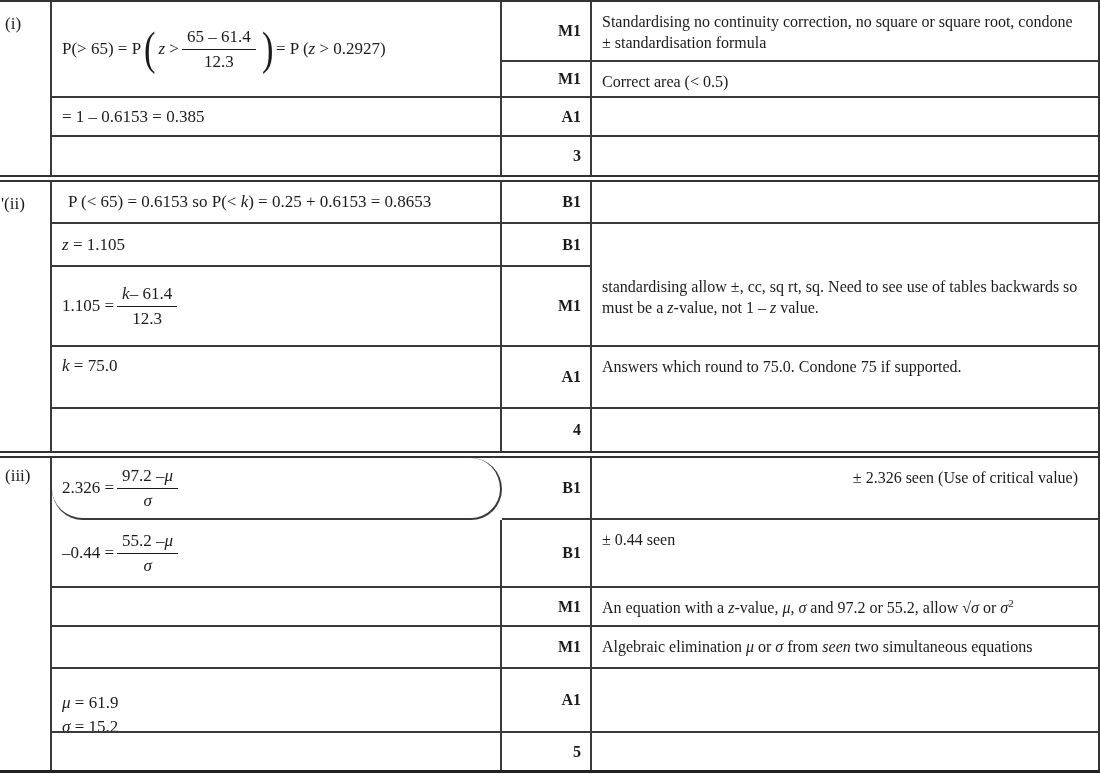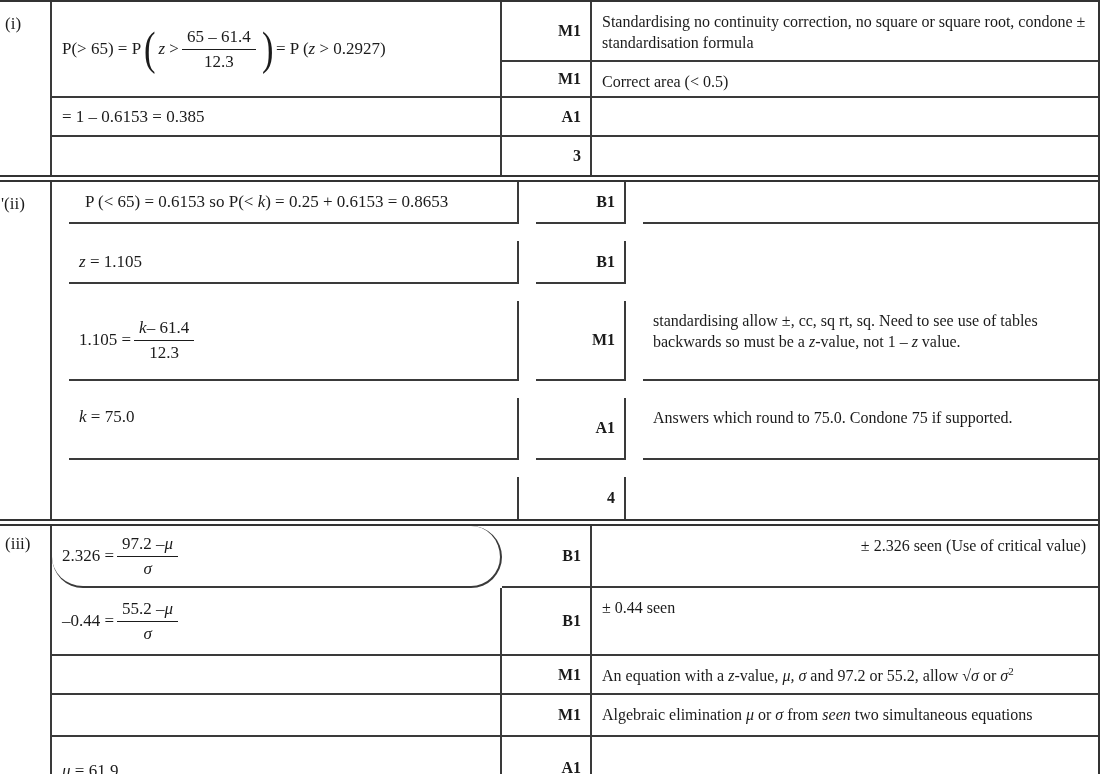--- a/index.html
+++ b/index.html
@@ -1,31 +1,31 @@
 <!DOCTYPE html>
 <html><head>
 <meta charset="utf-8">
 <style>
   html,body{margin:0;padding:0;background:#fff;}
   body{font-family:"Liberation Serif", serif;color:#1b1b1b;-webkit-font-smoothing:antialiased;}
   .page{width:1100px;height:774px;background:#fff;overflow:hidden;}
   .table{width:1100px;box-sizing:border-box;border-top:2px solid #333;border-right:2px solid #333;border-bottom:3px solid #222;}
   .sec{display:grid;grid-template-columns:52px 450px 90px 1fr;}
   .sec1{grid-template-rows:60px 36px 39px 38px;}
-  .sec2{grid-template-rows:42px 43px 80px 62px 42px;gap:17px;}
+  .sec2{grid-template-rows:42px 43px 80px 62px 42px;}
   .sec3{grid-template-rows:62px 68px 39px 42px 64px 37px;}
   .sep{height:3px;border-top:2px solid #333;border-bottom:2px solid #333;background:#fff;}
   .cell{box-sizing:border-box;overflow:hidden;}
   .br{border-right:2px solid #3a3a3a;}
   .bb{border-bottom:2px solid #3a3a3a;}
   .label{font-size:17px;padding:12px 0 0 5px;}
   .work{font-size:17px;padding:9px 8px 0 10px;}
   .work.vc{display:flex;align-items:center;padding-top:0;}
   .mark{font-size:16px;font-weight:bold;display:flex;align-items:center;justify-content:flex-end;padding-right:9px;}
-  .comment{font-size:16px;padding:9px 12px 0 10px;line-height:1.32;}
+  .comment{font-size:16px;padding:9px 20px 0 10px;line-height:1.32;}
   .it{font-style:italic;}
   .formula{display:flex;align-items:center;}
   .frac{display:inline-flex;flex-direction:column;align-items:center;line-height:1.25;margin:0 3px;}
   .num{border-bottom:1.6px solid #1b1b1b;padding:0 5px 1px 5px;display:inline-flex;}
   .den{padding-top:1px;}
   .bigp{font-size:46px;font-weight:400;line-height:0;transform:scaleX(0.75);margin:0 1px;}
   sup{font-size:11px;vertical-align:super;line-height:0;}
   .twoline div{margin-bottom:4px;}
 </style>
 </head>

